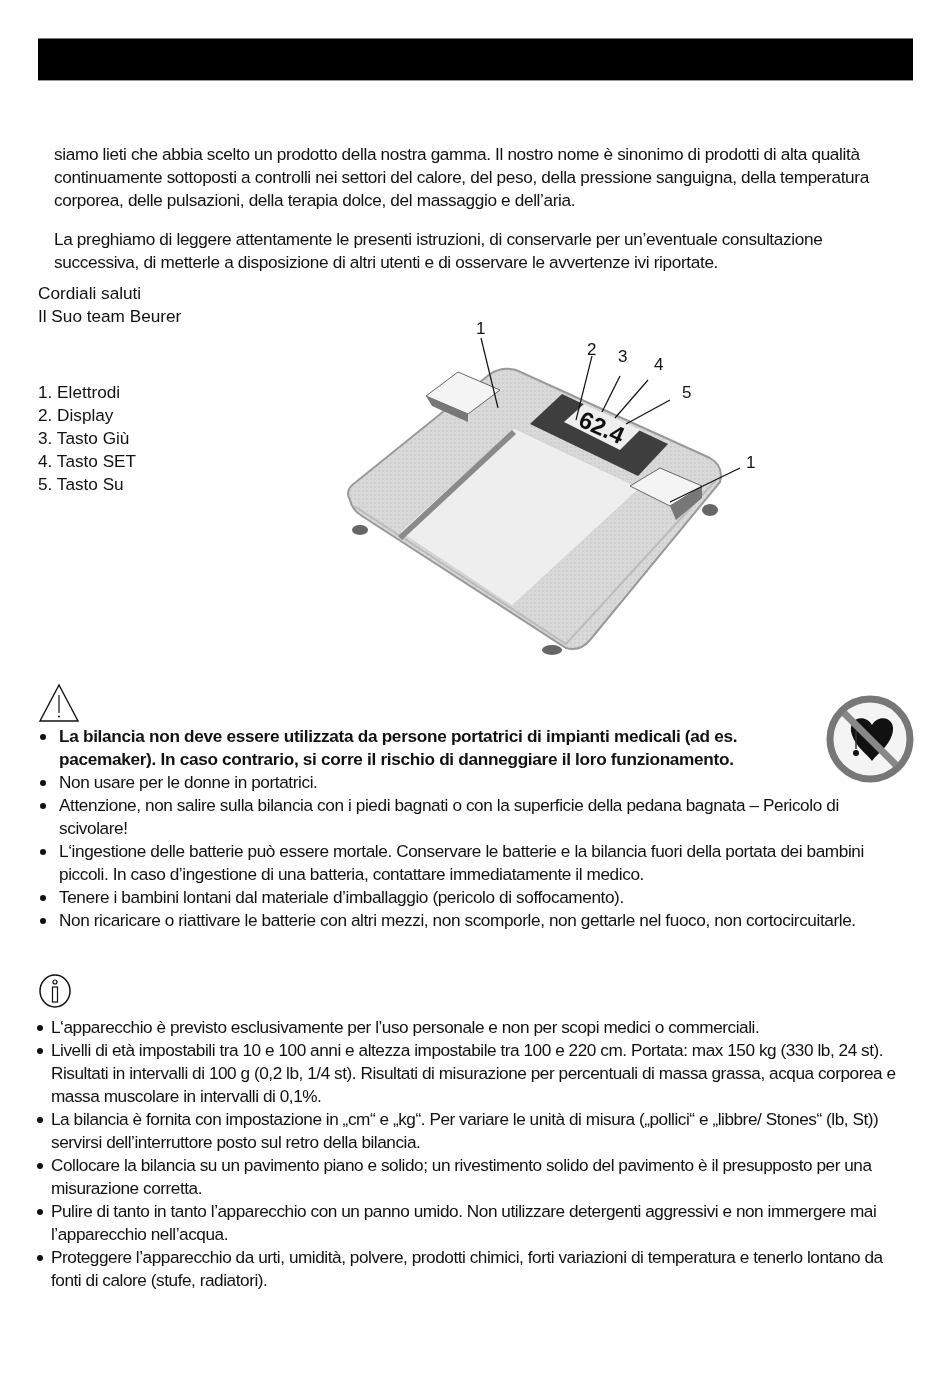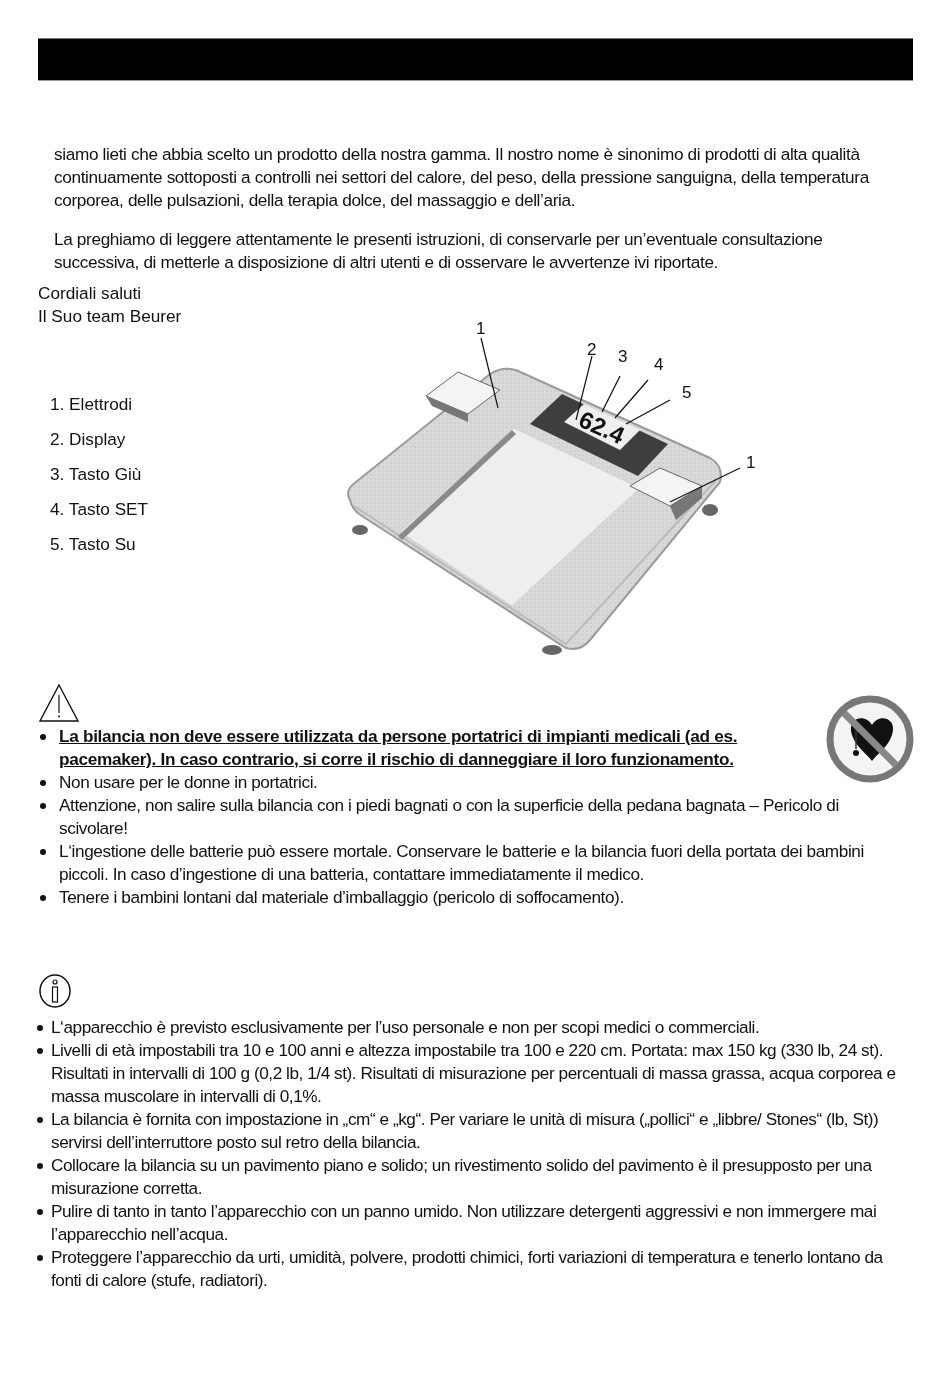--- a/index.html
+++ b/index.html
@@ -10,30 +10,30 @@
     }
     .header-bar {
       position: absolute; left: 38px; top: 38px; width: 875px; height: 41px;
       background: #000000; border-top: 1px solid #777; border-bottom: 1px solid #999;
     }
     .intro { position: absolute; left: 38px; top: 127px; width: 880px; letter-spacing: -0.35px; }
     .intro p { margin: 16px; }
     .greeting { position: absolute; left: 38px; top: 264px; margin-top: 18px; }
     .greeting div { margin: 0; }
     .parts-list { position: absolute; left: 38px; top: 381px; margin: 0; padding: 0; list-style: none; }
-    .parts-list li { margin: 12px; }
+    .parts-list li { margin: 0; }
     .figure { position: absolute; left: 330px; top: 310px; width: 450px; height: 360px; }
     .warning-icon { position: absolute; left: 38px; top: 683px; width: 42px; height: 40px; }
     .warnings { position: absolute; left: 38px; top: 725px; width: 870px; margin: 0; padding: 0; list-style: none; letter-spacing: -0.4px; }
     .warnings li { position: relative; padding-left: 21px; margin: 0; }
     .warnings li::before {
       content: ""; position: absolute; left: 2px; top: 9px; width: 6px; height: 6px;
       border-radius: 50%; background: #111;
     }
-    .warnings li.bold { font-weight: bold; width: 770px; letter-spacing: -0.3px; text-decoration: underline; }
+    .warnings li.bold { font-weight: bold; width: 770px; letter-spacing: -0.3px; }
     .no-pacemaker-icon { position: absolute; left: 826px; top: 695px; width: 88px; height: 88px; }
     .info-icon { position: absolute; left: 38px; top: 973px; width: 34px; height: 36px; }
     .notes { position: absolute; left: 36px; top: 1016px; width: 880px; margin: 0; padding: 0; list-style: none; letter-spacing: -0.45px; }
     .notes li { position: relative; padding-left: 15px; margin: 0; }
     .notes li::before {
       content: ""; position: absolute; left: 1px; top: 9px; width: 6px; height: 6px;
       border-radius: 50%; background: #111;
     }
   </style>
 </head>
@@ -111,20 +111,21 @@
   <line x1="21" y1="12" x2="21" y2="30" stroke="#111" stroke-width="1.2"></line>
   <circle cx="21" cy="33.5" r="1" fill="#111"></circle>
 </svg>
 
 <ul class="warnings">
   <li class="bold">La bilancia non deve essere utilizzata da persone portatrici di impianti medicali (ad es. pacemaker). In caso contrario, si corre il rischio di danneggiare il loro funzionamento.</li>
   <li>Non usare per le donne in portatrici.</li>
   <li>Attenzione, non salire sulla bilancia con i piedi bagnati o con la superficie della pedana bagnata – Pericolo di scivolare!</li>
   <li>L‘ingestione delle batterie può essere mortale. Conservare le batterie e la bilancia fuori della portata dei bambini piccoli. In caso d’ingestione di una batteria, contattare immediatamente il medico.</li>
   <li>Tenere i bambini lontani dal materiale d’imballaggio (pericolo di soffocamento).</li>
+  <li>Non ricaricare o riattivare le batterie con altri mezzi, non scomporle, non gettarle nel fuoco, non cortocircuitarle.</li>
 </ul>
 
 <svg class="no-pacemaker-icon" viewBox="0 0 88 88">
   <circle cx="44" cy="44" r="40" fill="#f4f4f4" stroke="#777" stroke-width="7"></circle>
   <path d="M46,30 C52,18 72,22 66,40 C62,52 52,58 46,66 C40,58 30,52 26,40 C20,22 40,18 46,30 Z" fill="#111"></path>
   <path d="M30,36 L30,54 M30,36 Q34,32 36,38" stroke="#333" stroke-width="1.5" fill="none"></path>
   <circle cx="30" cy="58" r="3" fill="#111"></circle>
   <line x1="18" y1="18" x2="70" y2="70" stroke="#888" stroke-width="7"></line>
 </svg>
 

